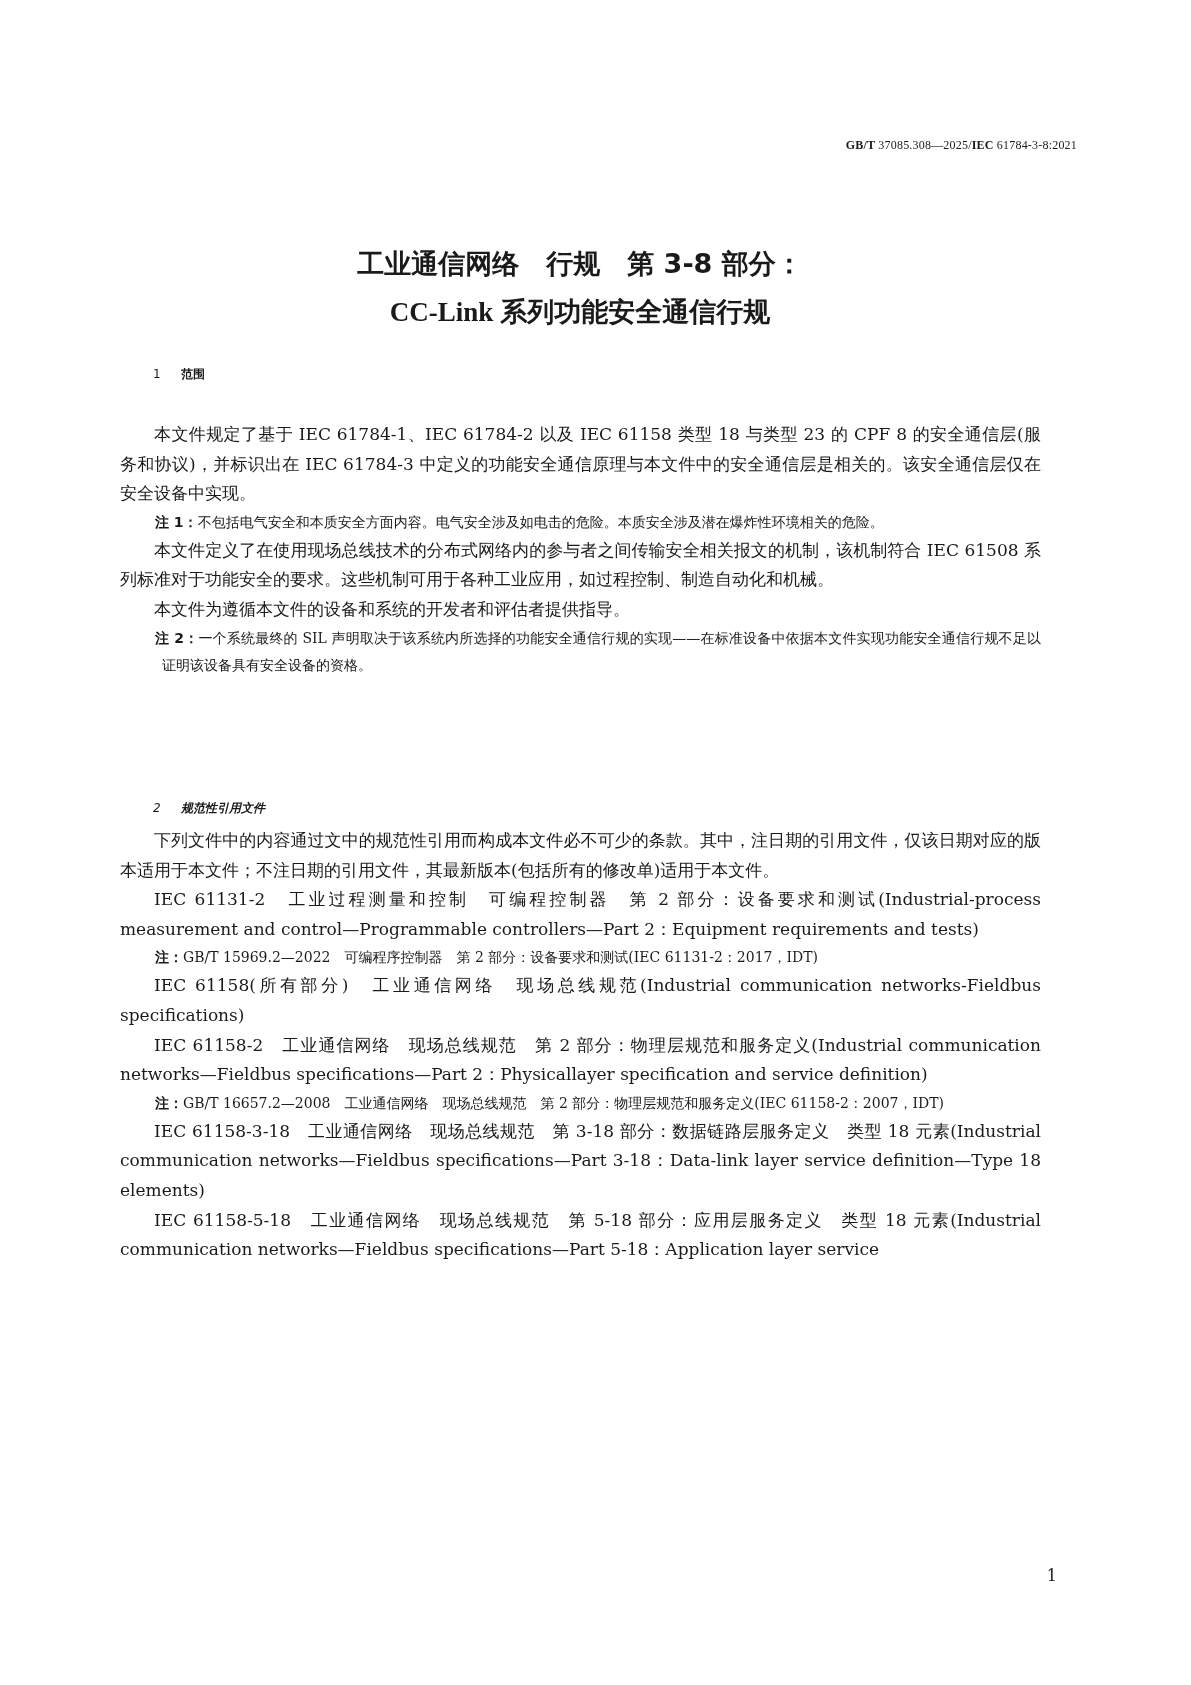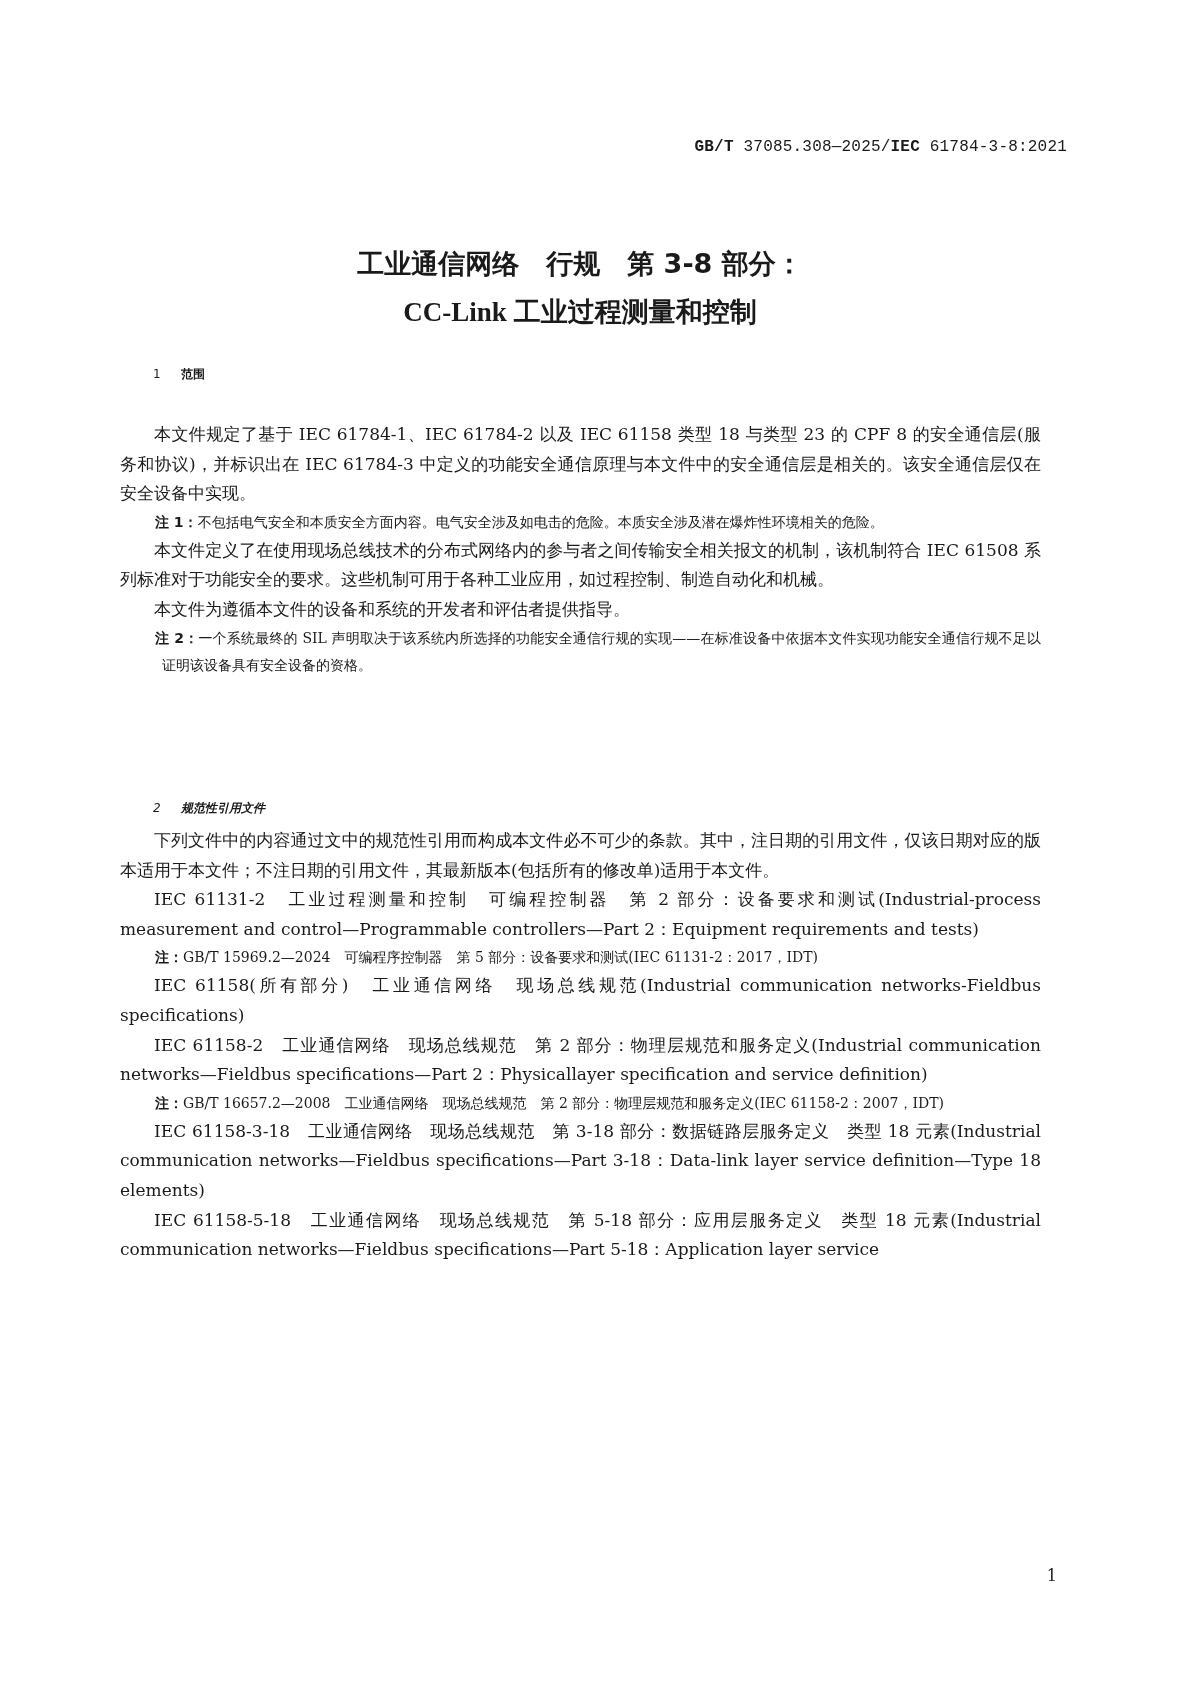--- a/index.html
+++ b/index.html
@@ -1,19 +1,19 @@
 <!DOCTYPE html>
 <html><head>
 <meta charset="utf-8">
 <style>
   html, body { margin: 0; padding: 0; background: #ffffff; }
   body { width: 1191px; height: 1685px; position: relative; overflow: hidden;
          font-family: "DejaVu Serif", "Liberation Serif", serif; color: #1a1a1a; }
-  .page-header { position: absolute; top: 138px; right: 124px; font-size: 16px;
-                 font-family: Liberation Mono, monospace; letter-spacing: 0.2px; }
+  .page-header { position: absolute; top: 138px; right: 114px; font-size: 12px;
+                 font-family: Liberation Serif, serif; letter-spacing: 0.2px; }
   .page-header b { font-weight: bold; }
   .title { position: absolute; top: 240px; left: 0; width: 1160px; text-align: center;
            font-family: "DejaVu Sans", sans-serif; font-size: 27px; line-height: 48px; font-weight: bold; }
   .title .t2 { font-family: "Liberation Serif", "DejaVu Sans", serif; }
   .section-heading { position: absolute; left: 136px; font-family: "DejaVu Sans", sans-serif;
                      font-size: 12px; font-weight: bold; margin-left: 17px; }
   .section-heading .num { display: inline-block; width: 28px; font-weight: normal; }
   .block { position: absolute; left: 120px; width: 921px; font-size: 17px; line-height: 29.6px;
            text-align: justify; }
   .para { text-indent: 2em; margin: 0; }
@@ -21,39 +21,39 @@
   .note .label { font-weight: bold; font-family: "DejaVu Sans", sans-serif; margin-top: 24px; }
   .page-number { position: absolute; top: 1566px; right: 134px; font-size: 16px; }
 </style>
 </head>
 <body>
 
 <div class="page-header"><b>GB/T</b><span> 37085.308—2025/</span><b>IEC</b><span> 61784-3-8:2021</span></div>
 
 <div class="title">
   <div>工业通信网络　行规　第 3-8 部分：</div>
-  <div class="t2">CC-Link 工业过程测量和控制</div>
+  <div class="t2">CC-Link 系列功能安全通信行规</div>
 </div>
 
 <div class="section-heading" style="top:366px;"><span class="num">1</span><span>范围</span></div>
 
 <div class="block" style="top:420px;">
   <p class="para">本文件规定了基于 IEC 61784-1、IEC 61784-2 以及 IEC 61158 类型 18 与类型 23 的 CPF 8 的安全通信层(服务和协议)，并标识出在 IEC 61784-3 中定义的功能安全通信原理与本文件中的安全通信层是相关的。该安全通信层仅在安全设备中实现。</p>
   <p class="note"><span class="label">注 1：</span><span>不包括电气安全和本质安全方面内容。电气安全涉及如电击的危险。本质安全涉及潜在爆炸性环境相关的危险。</span></p>
   <p class="para">本文件定义了在使用现场总线技术的分布式网络内的参与者之间传输安全相关报文的机制，该机制符合 IEC 61508 系列标准对于功能安全的要求。这些机制可用于各种工业应用，如过程控制、制造自动化和机械。</p>
   <p class="para">本文件为遵循本文件的设备和系统的开发者和评估者提供指导。</p>
   <p class="note"><span class="label">注 2：</span><span>一个系统最终的 SIL 声明取决于该系统内所选择的功能安全通信行规的实现——在标准设备中依据本文件实现功能安全通信行规不足以证明该设备具有安全设备的资格。</span></p>
 </div>
 
 <div class="section-heading" style="top:800px;font-style:italic;"><span class="num">2</span><span>规范性引用文件</span></div>
 
 <div class="block" style="top:826px;">
   <p class="para">下列文件中的内容通过文中的规范性引用而构成本文件必不可少的条款。其中，注日期的引用文件，仅该日期对应的版本适用于本文件；不注日期的引用文件，其最新版本(包括所有的修改单)适用于本文件。</p>
   <p class="para">IEC 61131-2　工业过程测量和控制　可编程控制器　第 2 部分：设备要求和测试(Industrial-process measurement and control—Programmable controllers—Part 2：Equipment requirements and tests)</p>
-  <p class="note"><span class="label">注：</span><span>GB/T 15969.2—2024　可编程序控制器　第 5 部分：设备要求和测试(IEC 61131-2：2017，IDT)</span></p>
+  <p class="note"><span class="label">注：</span><span>GB/T 15969.2—2022　可编程序控制器　第 2 部分：设备要求和测试(IEC 61131-2：2017，IDT)</span></p>
   <p class="para">IEC 61158(所有部分)　工业通信网络　现场总线规范(Industrial communication networks-Fieldbus specifications)</p>
   <p class="para">IEC 61158-2　工业通信网络　现场总线规范　第 2 部分：物理层规范和服务定义(Industrial communication networks—Fieldbus specifications—Part 2：Physicallayer specification and service definition)</p>
   <p class="note"><span class="label">注：</span><span>GB/T 16657.2—2008　工业通信网络　现场总线规范　第 2 部分：物理层规范和服务定义(IEC 61158-2：2007，IDT)</span></p>
   <p class="para">IEC 61158-3-18　工业通信网络　现场总线规范　第 3-18 部分：数据链路层服务定义　类型 18 元素(Industrial communication networks—Fieldbus specifications—Part 3-18：Data-link layer service definition—Type 18 elements)</p>
   <p class="para">IEC 61158-5-18　工业通信网络　现场总线规范　第 5-18 部分：应用层服务定义　类型 18 元素(Industrial communication networks—Fieldbus specifications—Part 5-18：Application layer service</p>
 </div>
 
 <div class="page-number">1</div>
 
 </body></html>

